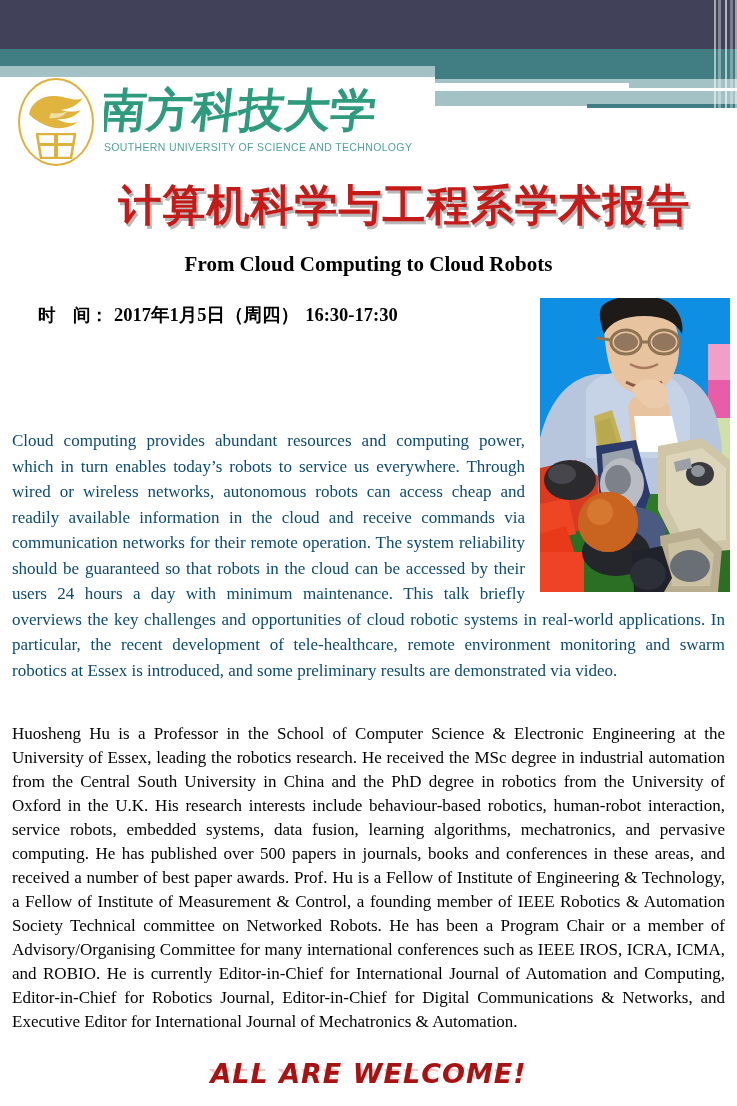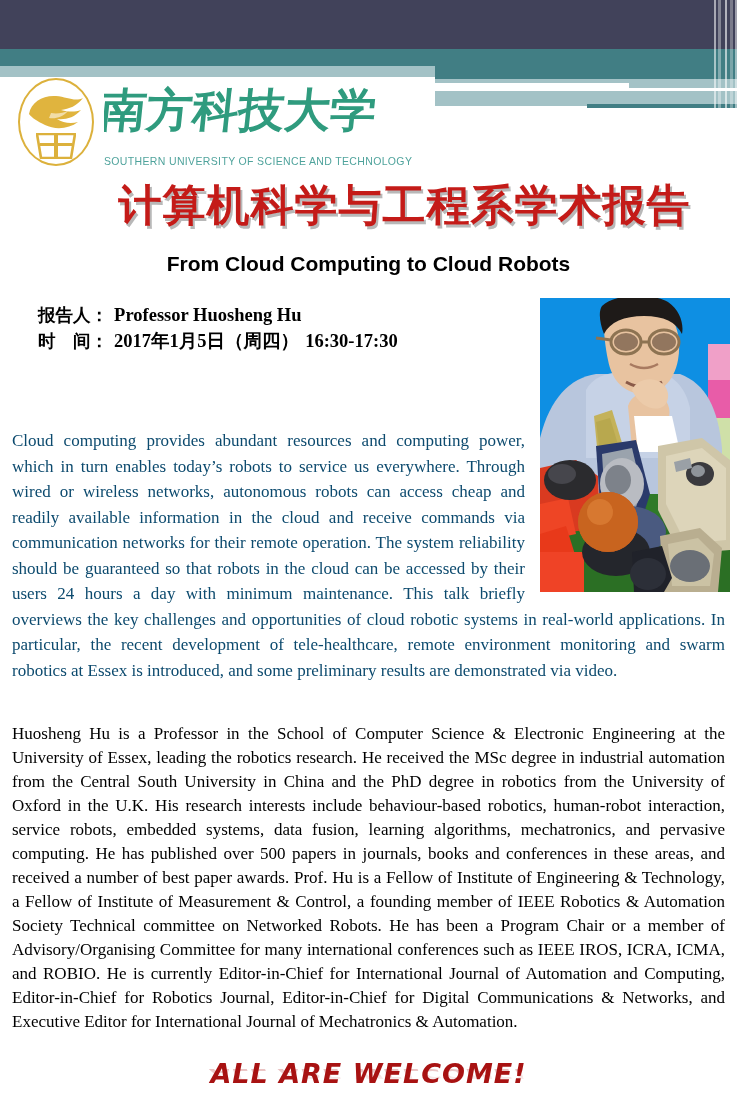--- a/index.html
+++ b/index.html
@@ -126,21 +126,21 @@
     height: 62px;
     width: 290px;
     display: block;
   }
   .logo-en {
     font-family: "Liberation Sans", sans-serif;
     font-size: 10.5px;
     letter-spacing: .35px;
     color: #4fa39c;
     white-space: nowrap;
-    margin-top: 15px;
+    margin-top: 1px;
   }
 
   
   .title-cn {
     position: absolute;
     left: 0; top: 177px;
     width: 737px;
     text-align: center;
     font-family: "DejaVu Sans", sans-serif;
     font-weight: bold;
@@ -148,21 +148,21 @@
     letter-spacing: 1px;
     color: #c41b18;
     text-shadow: 2px 3px 0 #b8b8b8;
     margin-left: 36px;
   }
   .title-en {
     position: absolute;
     left: 0; top: 252px;
     width: 737px;
     text-align: center;
-    font-family: Liberation Sans, sans-serif;
+    font-family: Liberation Serif, serif;
     font-weight: bold;
     font-size: 21px;
     color: #000;
   }
 
   
   .info {
     position: absolute;
     left: 38px; top: 302px;
     width: 500px;
@@ -292,24 +292,20 @@
       </g>
     </svg>
     <div class="logo-en">SOUTHERN UNIVERSITY OF SCIENCE AND TECHNOLOGY</div>
   </div>
 </div>
 
 <div class="title-cn">计算机科学与工程系学术报告</div>
 <div class="title-en">From Cloud Computing to Cloud Robots</div>
 
 <div class="info">
-  <div class="info-row">
-    <span class="lbl">报告人：</span>
-    <span class="val-serif">Professor Huosheng Hu</span>
-  </div>
   <div class="info-row">
     <span class="lbl">时　间：</span>
     <span class="val-serif">2017年1月5日（周四）</span>
     <span class="val-serif">16:30-17:30</span>
   </div>
 </div>
 
 <div class="photo">
   <svg width="190" height="294" viewBox="0 0 190 294">
     <rect x="0" y="0" width="190" height="294" fill="#0e8fe3"></rect>

